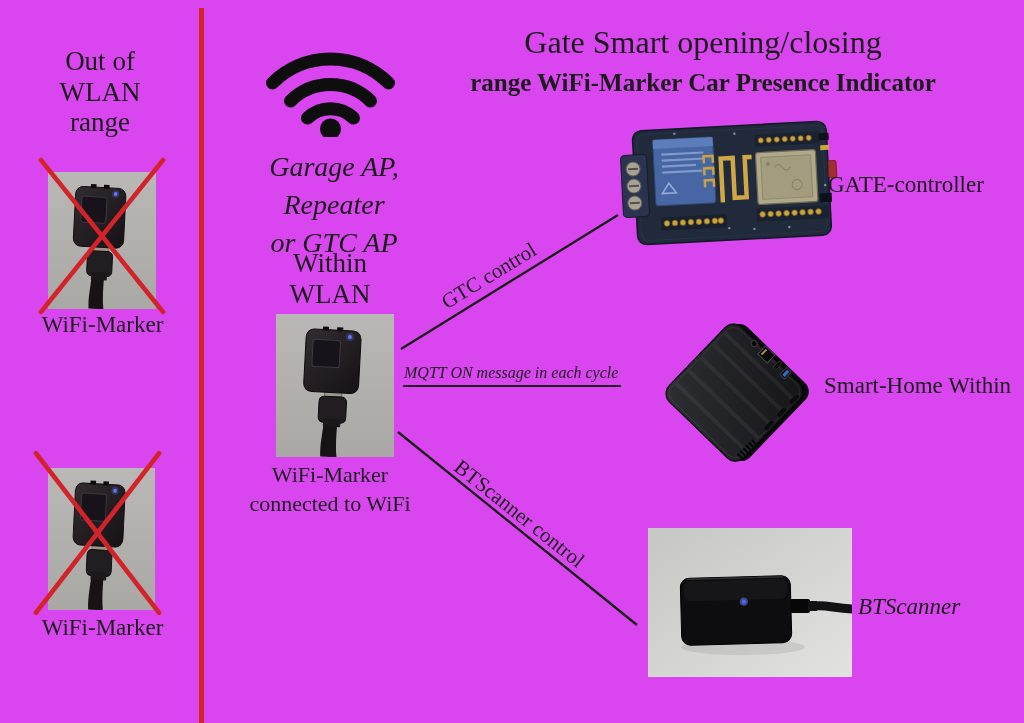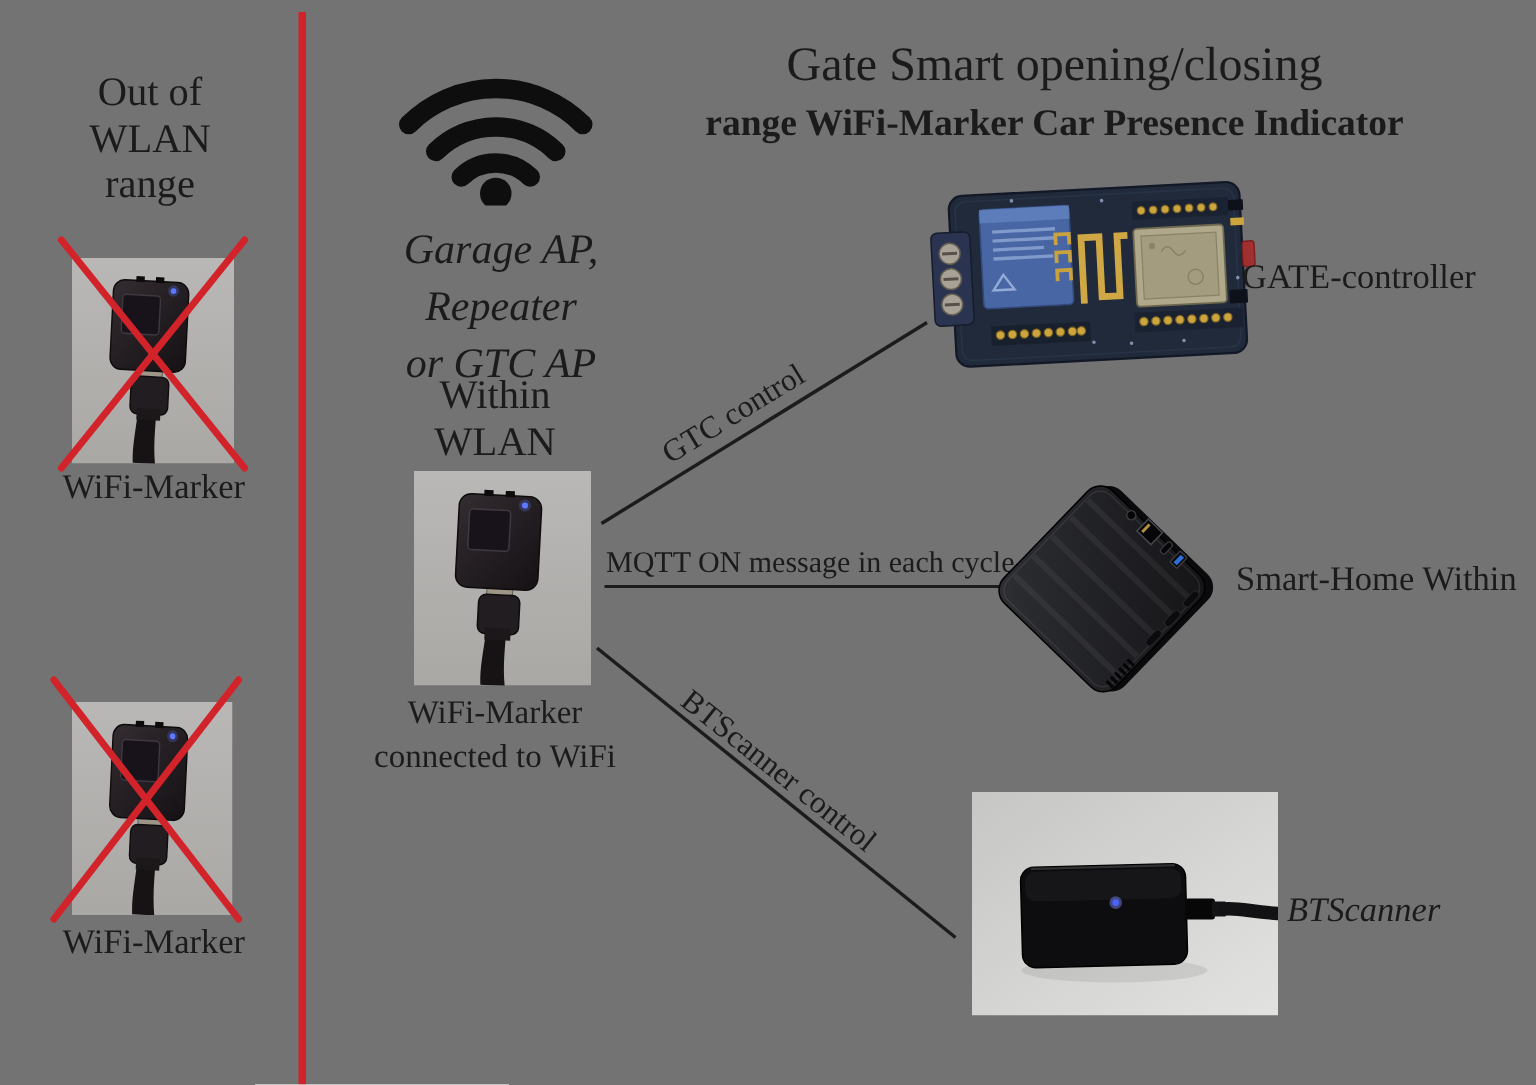--- a/index.html
+++ b/index.html
@@ -1,34 +1,34 @@
 <!DOCTYPE html>
 <html><head>
 <meta charset="utf-8">
 <style>
   html,body{margin:0;padding:0;background:#ffffff;}
   .canvas{
-    position:relative;width:1024px;height:723px;background:#737373;overflow:hidden;
+    position:relative;width:1024px;height:723px;background:#d946ef;overflow:hidden;
     font-family:"Liberation Serif","DejaVu Serif",serif;color:#1b1b1b;
   }
   .abs{position:absolute;}
   .pre{white-space:pre-line;}
   .center{text-align:center;}
   .divider{position:absolute;left:199px;top:8px;width:5px;height:715px;background:#d3232a;}
   .h-big{font-size:27px;line-height:1.13;}
   .cap{font-size:28px;line-height:1.35;font-style:italic;}
   .cap2{font-size:22px;line-height:1.32;}
   .mlabel{font-size:23px;}
   .dlabel{font-size:23px;white-space:nowrap;}
   .title1{font-size:32px;font-weight:normal;line-height:1.15;text-align:center;}
   .title2{font-size:25px;font-weight:bold;line-height:1.2;margin-top:7px;}
   .rot{font-size:21px;white-space:nowrap;transform-origin:center center;}
   .mqtt{
-    font-size:20px;white-space:nowrap;width:max-content;
-    border-bottom:2.3px solid #1c1c1c;padding:0 3px 3px 1px;
+    font-size:16px;white-space:nowrap;width:max-content;
+    border-bottom:2.3px solid #1c1c1c;padding:0 3px 3px 1px;font-style:italic;
   }
   svg{display:block;}
   .lines{pointer-events:none;}
 </style>
 </head>
 <body>
 
 <div class="canvas">
 
   <svg width="0" height="0" style="position:absolute" aria-hidden="true">

